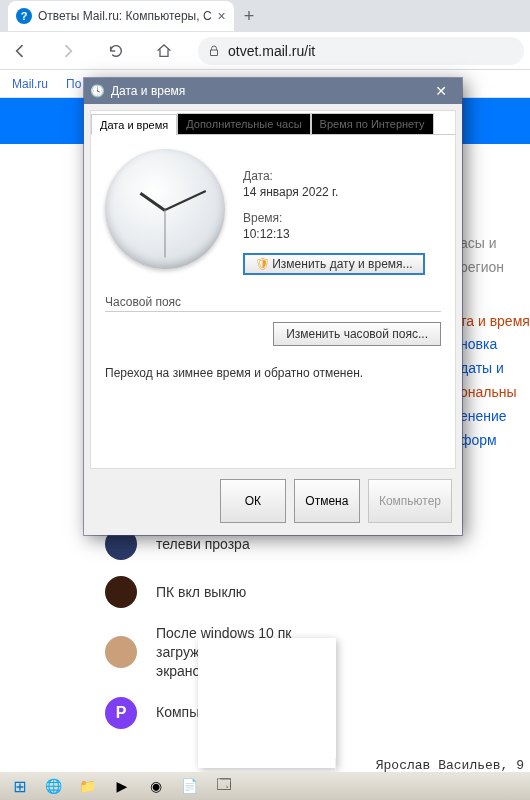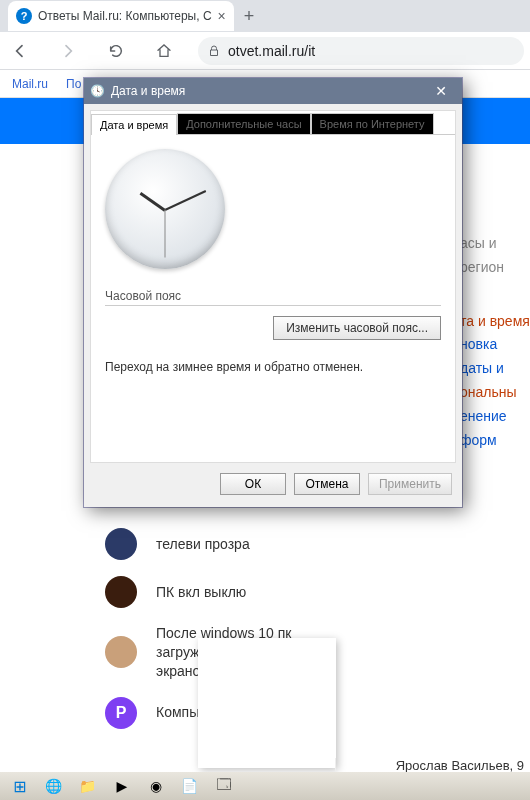--- a/index.html
+++ b/index.html
@@ -30,21 +30,21 @@
 .side-links .sl1 { color: #888; }
 .side-links .sl-green { color: #c2410c; font-weight: 500; }
 .side-links .sl-blue { color: #0b57d0; }
 
 .left-feed { position: absolute; left: 105px; top: 430px; width: 220px; }
 .feed-item { display: flex; gap: 19px; margin-bottom: 16px; align-items: center; }
 .feed-avatar { width: 32px; height: 32px; border-radius: 50%; flex-shrink: 0; }
 .feed-text { font-size: 14px; color: #333; line-height: 1.35; }
 
 .right-card { position: absolute; right: 0; top: 660px; width: 195px; overflow: hidden; border-left: 1px solid #eee; padding-left: 12px; }
-.right-name { font-size: 13px; color: #333; text-align: right; margin-bottom: 30px; padding-right: 6px; }
+.right-name { font-size: 13px; color: #333; text-align: right; margin-bottom: 30px; padding-right: 6px; font-family: Liberation Mono, monospace; }
 
 
 .dt-dialog { position: absolute; left: 84px; top: 78px; width: 378px; background: #f0f0f0; box-shadow: 4px 4px 18px rgba(0,0,0,0.5), 0 0 0 1px rgba(100,100,160,0.6); }
 .dt-title { background: #6b7a92; color: #fff; height: 26px; display: flex; align-items: center; padding: 0 6px; font-size: 12px; }
 .dt-title-icon { margin-right: 6px; }
 .dt-close { margin-left: auto; width: 30px; text-align: center; cursor: pointer; font-size: 14px; }
 .dt-body { background: #fff; margin: 6px 6px 0 6px; border: 1px solid #ddd; }
 .dt-tabs { display: flex; font-size: 11px; background: #fff; }
 .dt-tab { padding: 4px 8px; border: 1px solid #ccc; border-bottom: none; background: #000000; color: #666; cursor: pointer; margin-top: 2px; }
 .dt-tab.active { background: #fff; color: #000; position: relative; top: 1px; }
@@ -60,21 +60,21 @@
 .dt-info .lbl { color: #555; margin-bottom: 2px; }
 .dt-info .val { margin-bottom: 12px; }
 .dt-btn { display: inline-block; background: linear-gradient(#fdfdfd,#e6e6e6); border: 1px solid #8a8a8a; padding: 4px 12px; font-size: 12px; cursor: pointer; }
 .dt-btn.highlight { border: 2px solid #2f7fd1; padding: 2px 10px; }
 .dt-btn .shield { color: #f0a020; margin-right: 2px; }
 .dt-sec { margin-top: 20px; }
 .dt-sec-title { color: #555; border-bottom: 1px solid #ccc; padding-bottom: 2px; margin-bottom: 10px; }
 .dt-btn-row { text-align: right; margin-top: 10px; }
 .dt-note { margin-top: 20px; }
 .dt-footer { display: flex; justify-content: flex-end; gap: 8px; padding: 10px 10px 12px 10px; }
-.dt-fbtn { min-width: 66px; text-align: center; background: linear-gradient(#fdfdfd,#e4e4e4); border: 1px solid #999; padding: 3px 10px; font-size: 12px; cursor: pointer; }
+.dt-fbtn { min-width: 66px; text-align: center; background: linear-gradient(#fdfdfd,#e4e4e4); border: 1px solid #999; padding: 14px 10px; font-size: 12px; cursor: pointer; }
 .dt-fbtn.disabled { color: #9a9a9a; border-color: #c6c6c6; }
 
 
 .taskbar { position: absolute; bottom: 0; left: 0; right: 0; height: 28px; background: linear-gradient(#e9e6de,#cfcbc0); display: flex; align-items: center; padding: 0 4px; gap: 2px; }
 .tb-btn { width: 32px; height: 24px; display: flex; align-items: center; justify-content: center; cursor: pointer; font-size: 14px; }
 .tb-start { font-size: 16px; color: #0078d4; }
 svg { display: block; }
 
 
 .ghost-panel { position: absolute; left: 198px; top: 540px; width: 138px; height: 130px; background: #fff; box-shadow: 2px 2px 8px rgba(0,0,0,0.25); }
@@ -187,37 +187,46 @@
     </div>
     <div class="dt-content">
       <div class="dt-row1">
         <div class="clock">
           <div class="clock-face">
             <div class="hand h"></div>
             <div class="hand m"></div>
             <div class="hand s"></div>
           </div>
         </div>
+        <div class="dt-info">
+          <div class="lbl">Дата:</div>
+          <div class="val">14 января 2022 г.</div>
+          <div class="lbl">Время:</div>
+          <div class="val">10:12:13</div>
+          <div style="text-align:right;margin-top:4px">
+            <span class="dt-btn highlight"><span class="shield">🛡</span><span>Изменить дату и время...</span></span>
+          </div>
+        </div>
       </div>
 
       <div class="dt-sec">
         <div class="dt-sec-title">Часовой пояс</div>
         <div class="dt-btn-row">
           <span class="dt-btn">Изменить часовой пояс...</span>
         </div>
       </div>
 
       <div class="dt-note">Переход на зимнее время и обратно отменен.</div>
       <div style="height:70px"></div>
     </div>
   </div>
   <div class="dt-footer">
     <span class="dt-fbtn">ОК</span>
     <span class="dt-fbtn">Отмена</span>
-    <span class="dt-fbtn disabled">Применить</span>
+    <span class="dt-fbtn disabled">Компьютер</span>
   </div>
 </div>
 
 <div class="taskbar">
   <div class="tb-btn tb-start">⊞</div>
   <div class="tb-btn">🌐</div>
   <div class="tb-btn">📁</div>
   <div class="tb-btn">▶</div>
   <div class="tb-btn">◉</div>
   <div class="tb-btn">📄</div>

